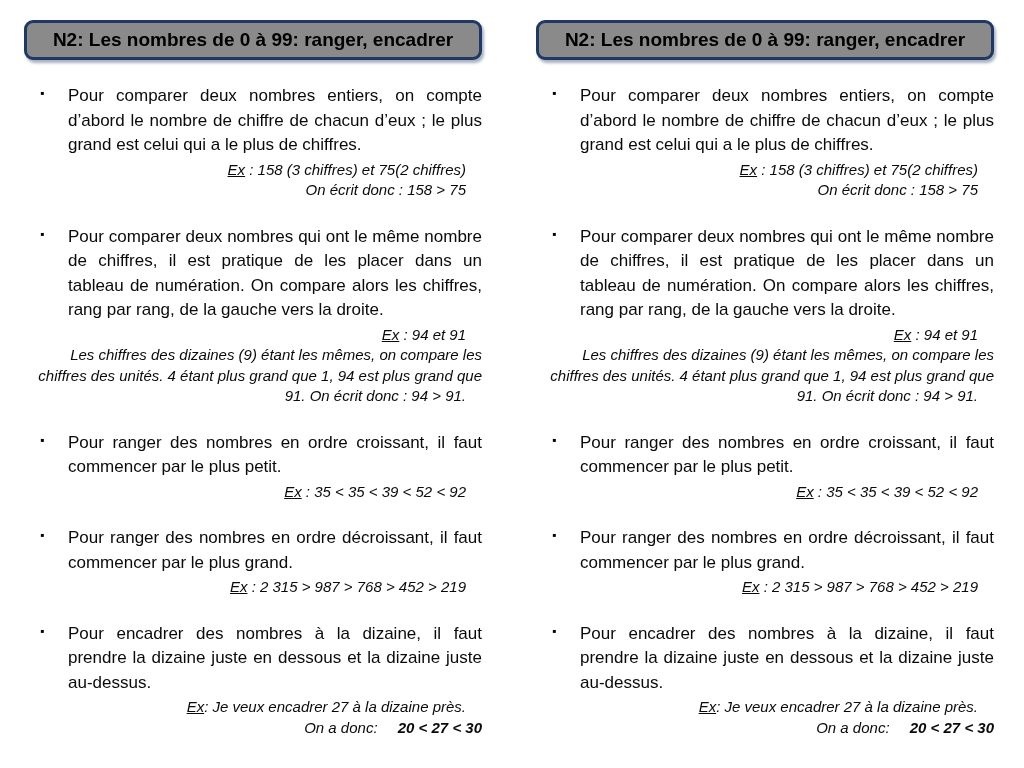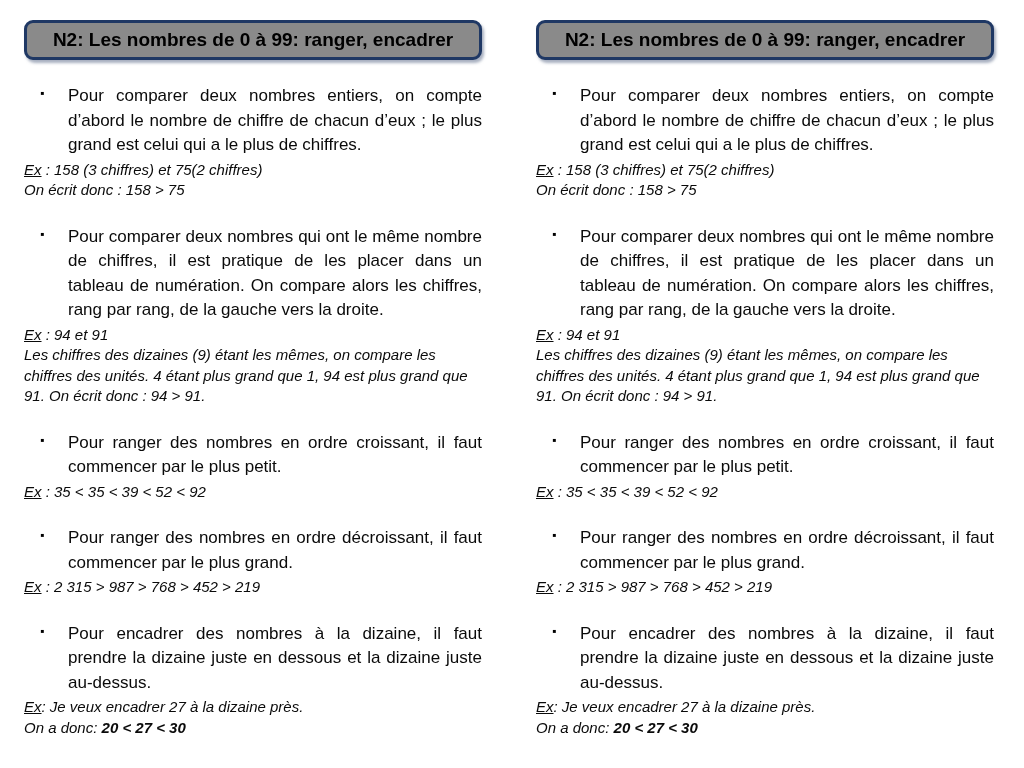--- a/index.html
+++ b/index.html
@@ -19,24 +19,24 @@
   }
   .banner-title{font-size:19px;font-weight:700;color:#000;white-space:nowrap;}
   .item{position:relative;margin-bottom:24px;}
   .bullet{position:absolute;left:16px;top:3px;font-size:12px;line-height:12px;color:#000;}
   .para{
     margin:0;padding-left:44px;
     font-size:17px;line-height:24.5px;
     text-align:justify;text-align-last:left;
   }
   .lead{font-weight:400;}
-  .examples{margin-top:2px;font-style:italic;font-size:15px;line-height:20.5px;text-align:left;}
+  .examples{margin-top:2px;font-style:italic;font-size:15px;line-height:20.5px;text-align:right;}
   .ex-line{margin:0;}
   .ex-u{text-decoration:underline;}
-  .ex-b{font-weight:700;}
+  .ex-b{font-weight:700;margin-left:16px;}
 </style>
 </head>
 <body>
 
 <div class="page">
 
   <div class="column">
     <div class="banner">
       <span class="banner-title">N2: Les nombres de 0 à 99: ranger, encadrer</span>
     </div>

